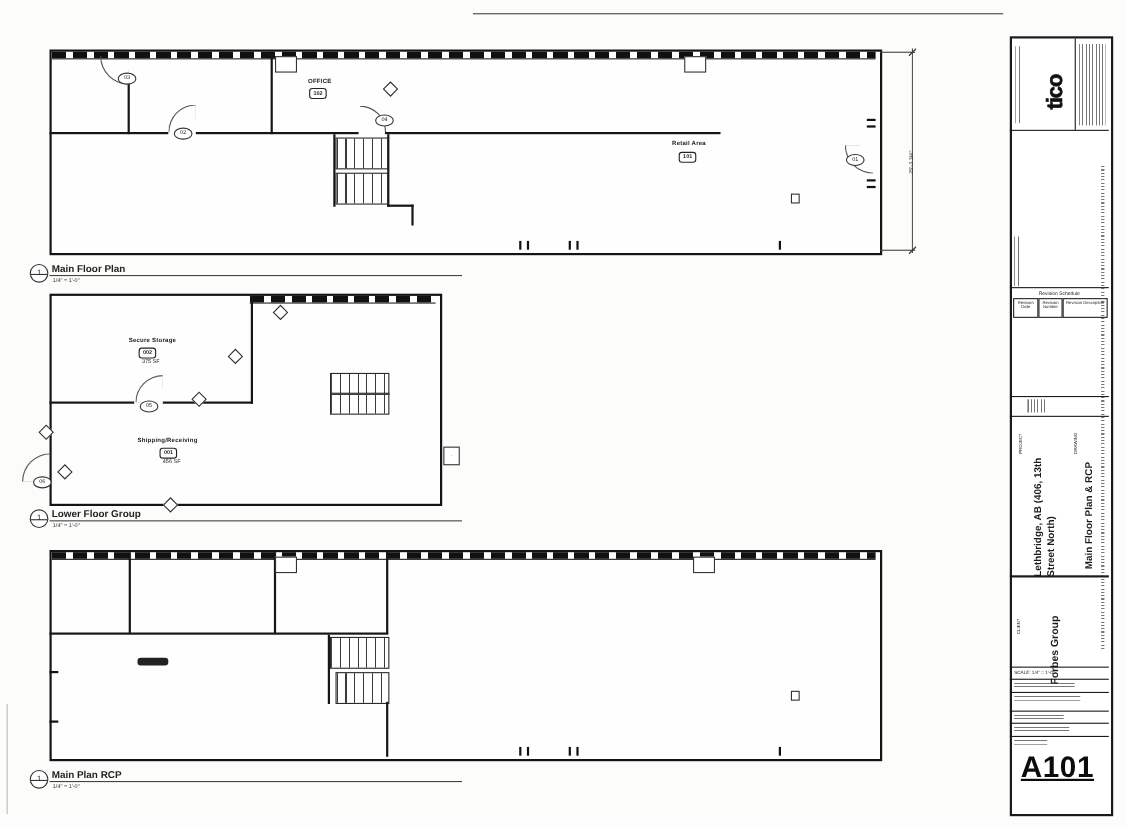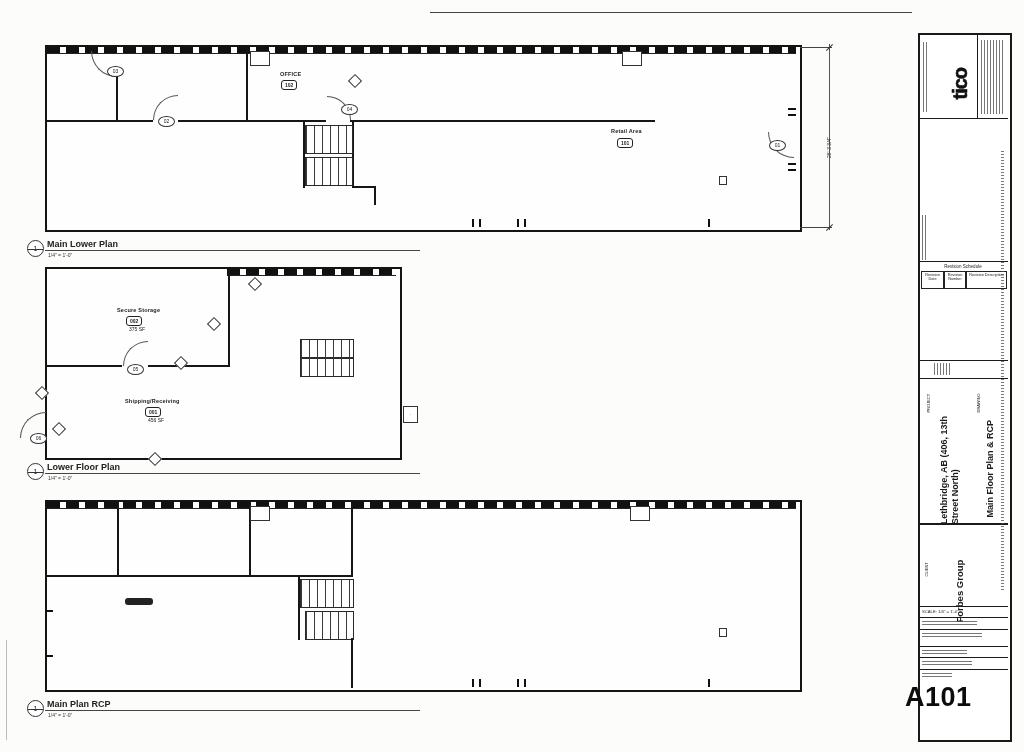--- a/index.html
+++ b/index.html
@@ -102,21 +102,21 @@
   <div class="abs symbox" style="left:719px;top:176px;width:6px;height:7px;"></div>
 
   <div class="abs tline" style="left:800px;top:47px;width:32px;"></div>
   <div class="abs tline" style="left:800px;top:227px;width:32px;"></div>
   <div class="abs dimline" style="left:829px;top:44px;height:186px;"></div>
   <div class="abs dimtick" style="left:825px;top:47px;"></div>
   <div class="abs dimtick" style="left:825px;top:227px;"></div>
   <div class="abs dimtext" style="left:826px;top:158px;">25'-3 3/4"</div>
 
   <div class="abs callout" style="left:27px;top:240px;">1</div>
-  <div class="abs ptitle" style="left:47px;top:239px;">Main Lower Plan</div>
+  <div class="abs ptitle" style="left:47px;top:239px;">Main Floor Plan</div>
   <div class="abs tline" style="left:45px;top:250px;width:375px;"></div>
   <div class="abs pscale" style="left:48px;top:252px;">1/4" = 1'-0"</div>
 
   <div class="abs plan" style="left:45px;top:267px;width:353px;height:189px;">
     <div class="abs hatch" style="left:180px;top:0;width:169px;"></div>
   </div>
   <div class="abs wv" style="left:228px;top:269px;height:98px;"></div>
   <div class="abs wh" style="left:45px;top:365px;width:77px;"></div>
   <div class="abs wh" style="left:148px;top:365px;width:82px;"></div>
 
@@ -138,21 +138,21 @@
   <div class="abs symbox" style="left:403px;top:406px;width:13px;height:15px;font-size:5px;text-align:center;line-height:15px;">·</div>
 
   <div class="abs rname" style="left:117px;top:307px;">Secure Storage</div>
   <div class="abs rtag" style="left:126px;top:316px;">002</div>
   <div class="abs rarea" style="left:129px;top:326px;">375 SF</div>
   <div class="abs rname" style="left:125px;top:398px;">Shipping/Receiving</div>
   <div class="abs rtag" style="left:145px;top:407px;">001</div>
   <div class="abs rarea" style="left:148px;top:417px;">456 SF</div>
 
   <div class="abs callout" style="left:27px;top:463px;">1</div>
-  <div class="abs ptitle" style="left:47px;top:462px;">Lower Floor Plan</div>
+  <div class="abs ptitle" style="left:47px;top:462px;">Lower Floor Group</div>
   <div class="abs tline" style="left:45px;top:473px;width:375px;"></div>
   <div class="abs pscale" style="left:48px;top:475px;">1/4" = 1'-0"</div>
 
   <div class="abs plan" style="left:45px;top:500px;width:753px;height:188px;">
     <div class="abs hatch" style="left:0;top:0;width:749px;"></div>
   </div>
   <div class="abs wv" style="left:117px;top:502px;height:74px;"></div>
   <div class="abs wv" style="left:249px;top:502px;height:74px;"></div>
   <div class="abs symbox" style="left:250px;top:506px;width:18px;height:13px;"></div>
   <div class="abs symbox" style="left:630px;top:506px;width:18px;height:13px;"></div>
@@ -214,17 +214,17 @@
   <div class="abs fp" style="left:922px;top:620px;width:55px;height:5px;"></div>
   <div class="abs tbline" style="left:918px;top:629px;width:90px;height:1px;"></div>
   <div class="abs fp" style="left:922px;top:632px;width:60px;height:5px;"></div>
   <div class="abs tbline" style="left:918px;top:646px;width:90px;height:1px;"></div>
   <div class="abs fp" style="left:922px;top:649px;width:45px;height:5px;"></div>
   <div class="abs tbline" style="left:918px;top:657px;width:90px;height:1px;"></div>
   <div class="abs fp" style="left:922px;top:660px;width:50px;height:5px;"></div>
   <div class="abs tbline" style="left:918px;top:669px;width:90px;height:1px;"></div>
   <div class="abs fp" style="left:922px;top:672px;width:30px;height:5px;"></div>
 
-  <div class="abs sheetnum" style="left:905px;top:682px;">A101</div>
+  <div class="abs sheetnum" style="left:928px;top:682px;text-decoration:underline;">A101</div>
 
   <div class="abs fp" style="left:1001px;top:150px;width:3px;height:440px;"></div>
 
 </div>
 
 </body></html>

